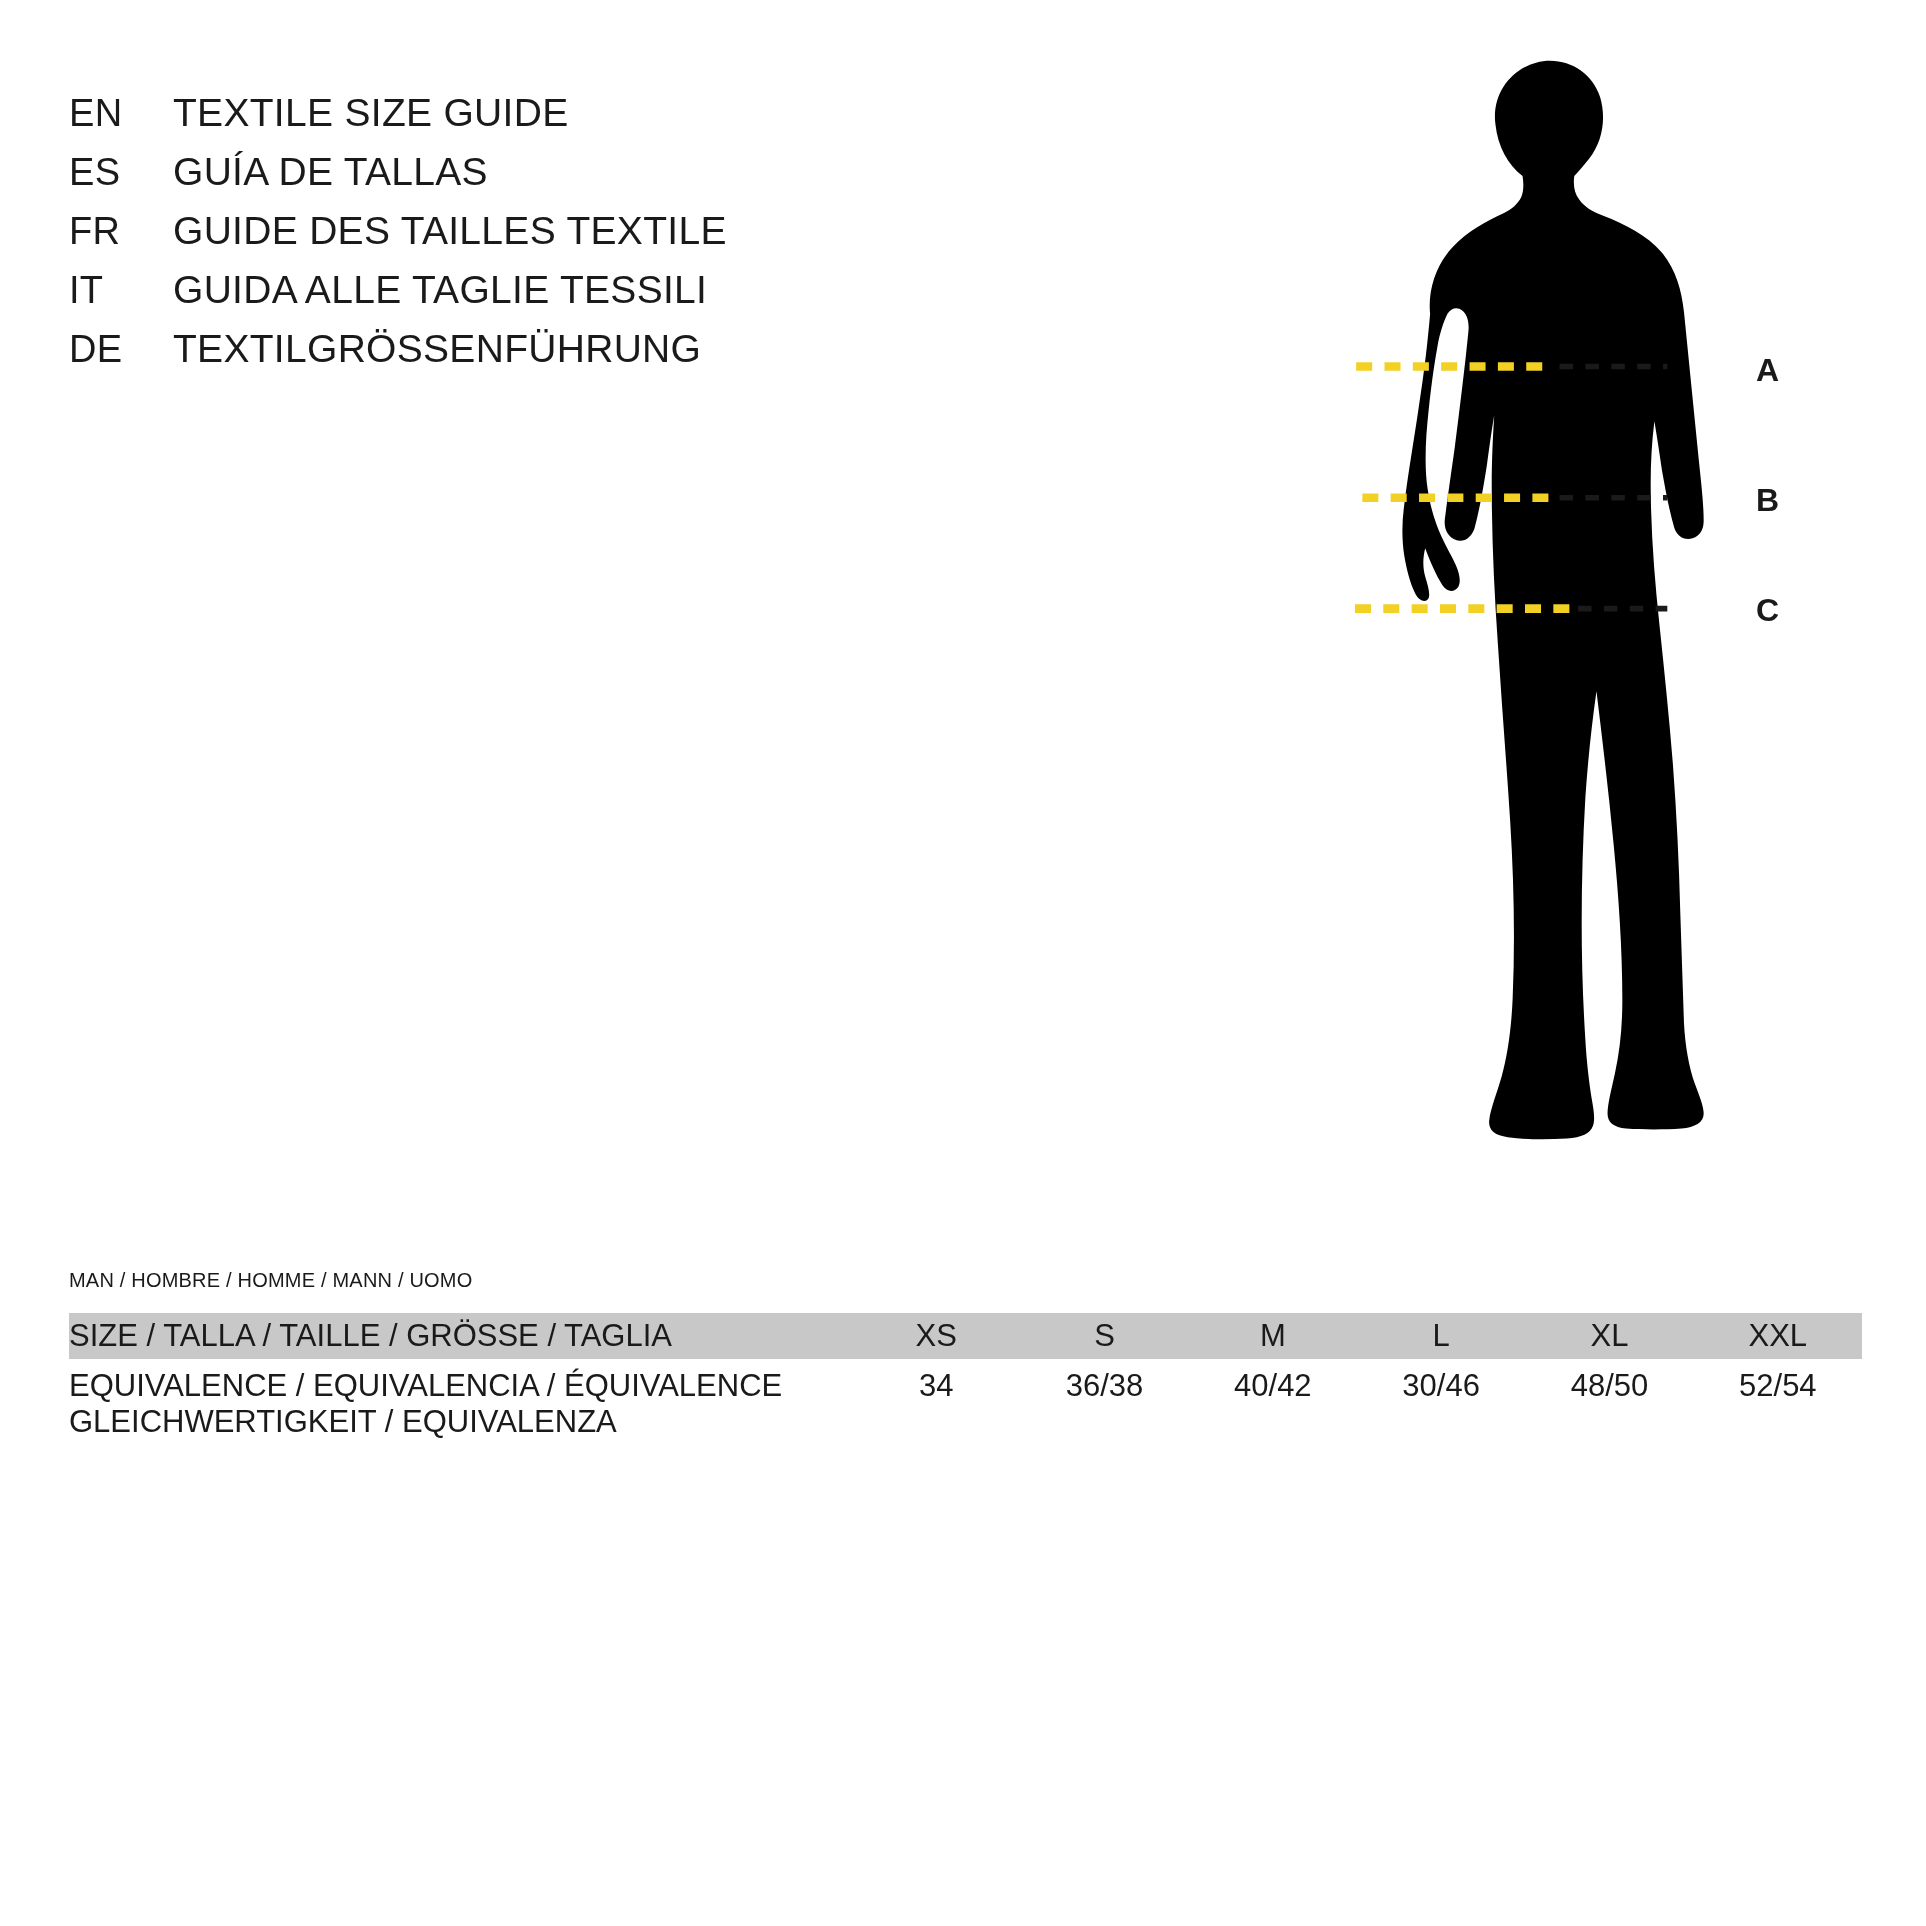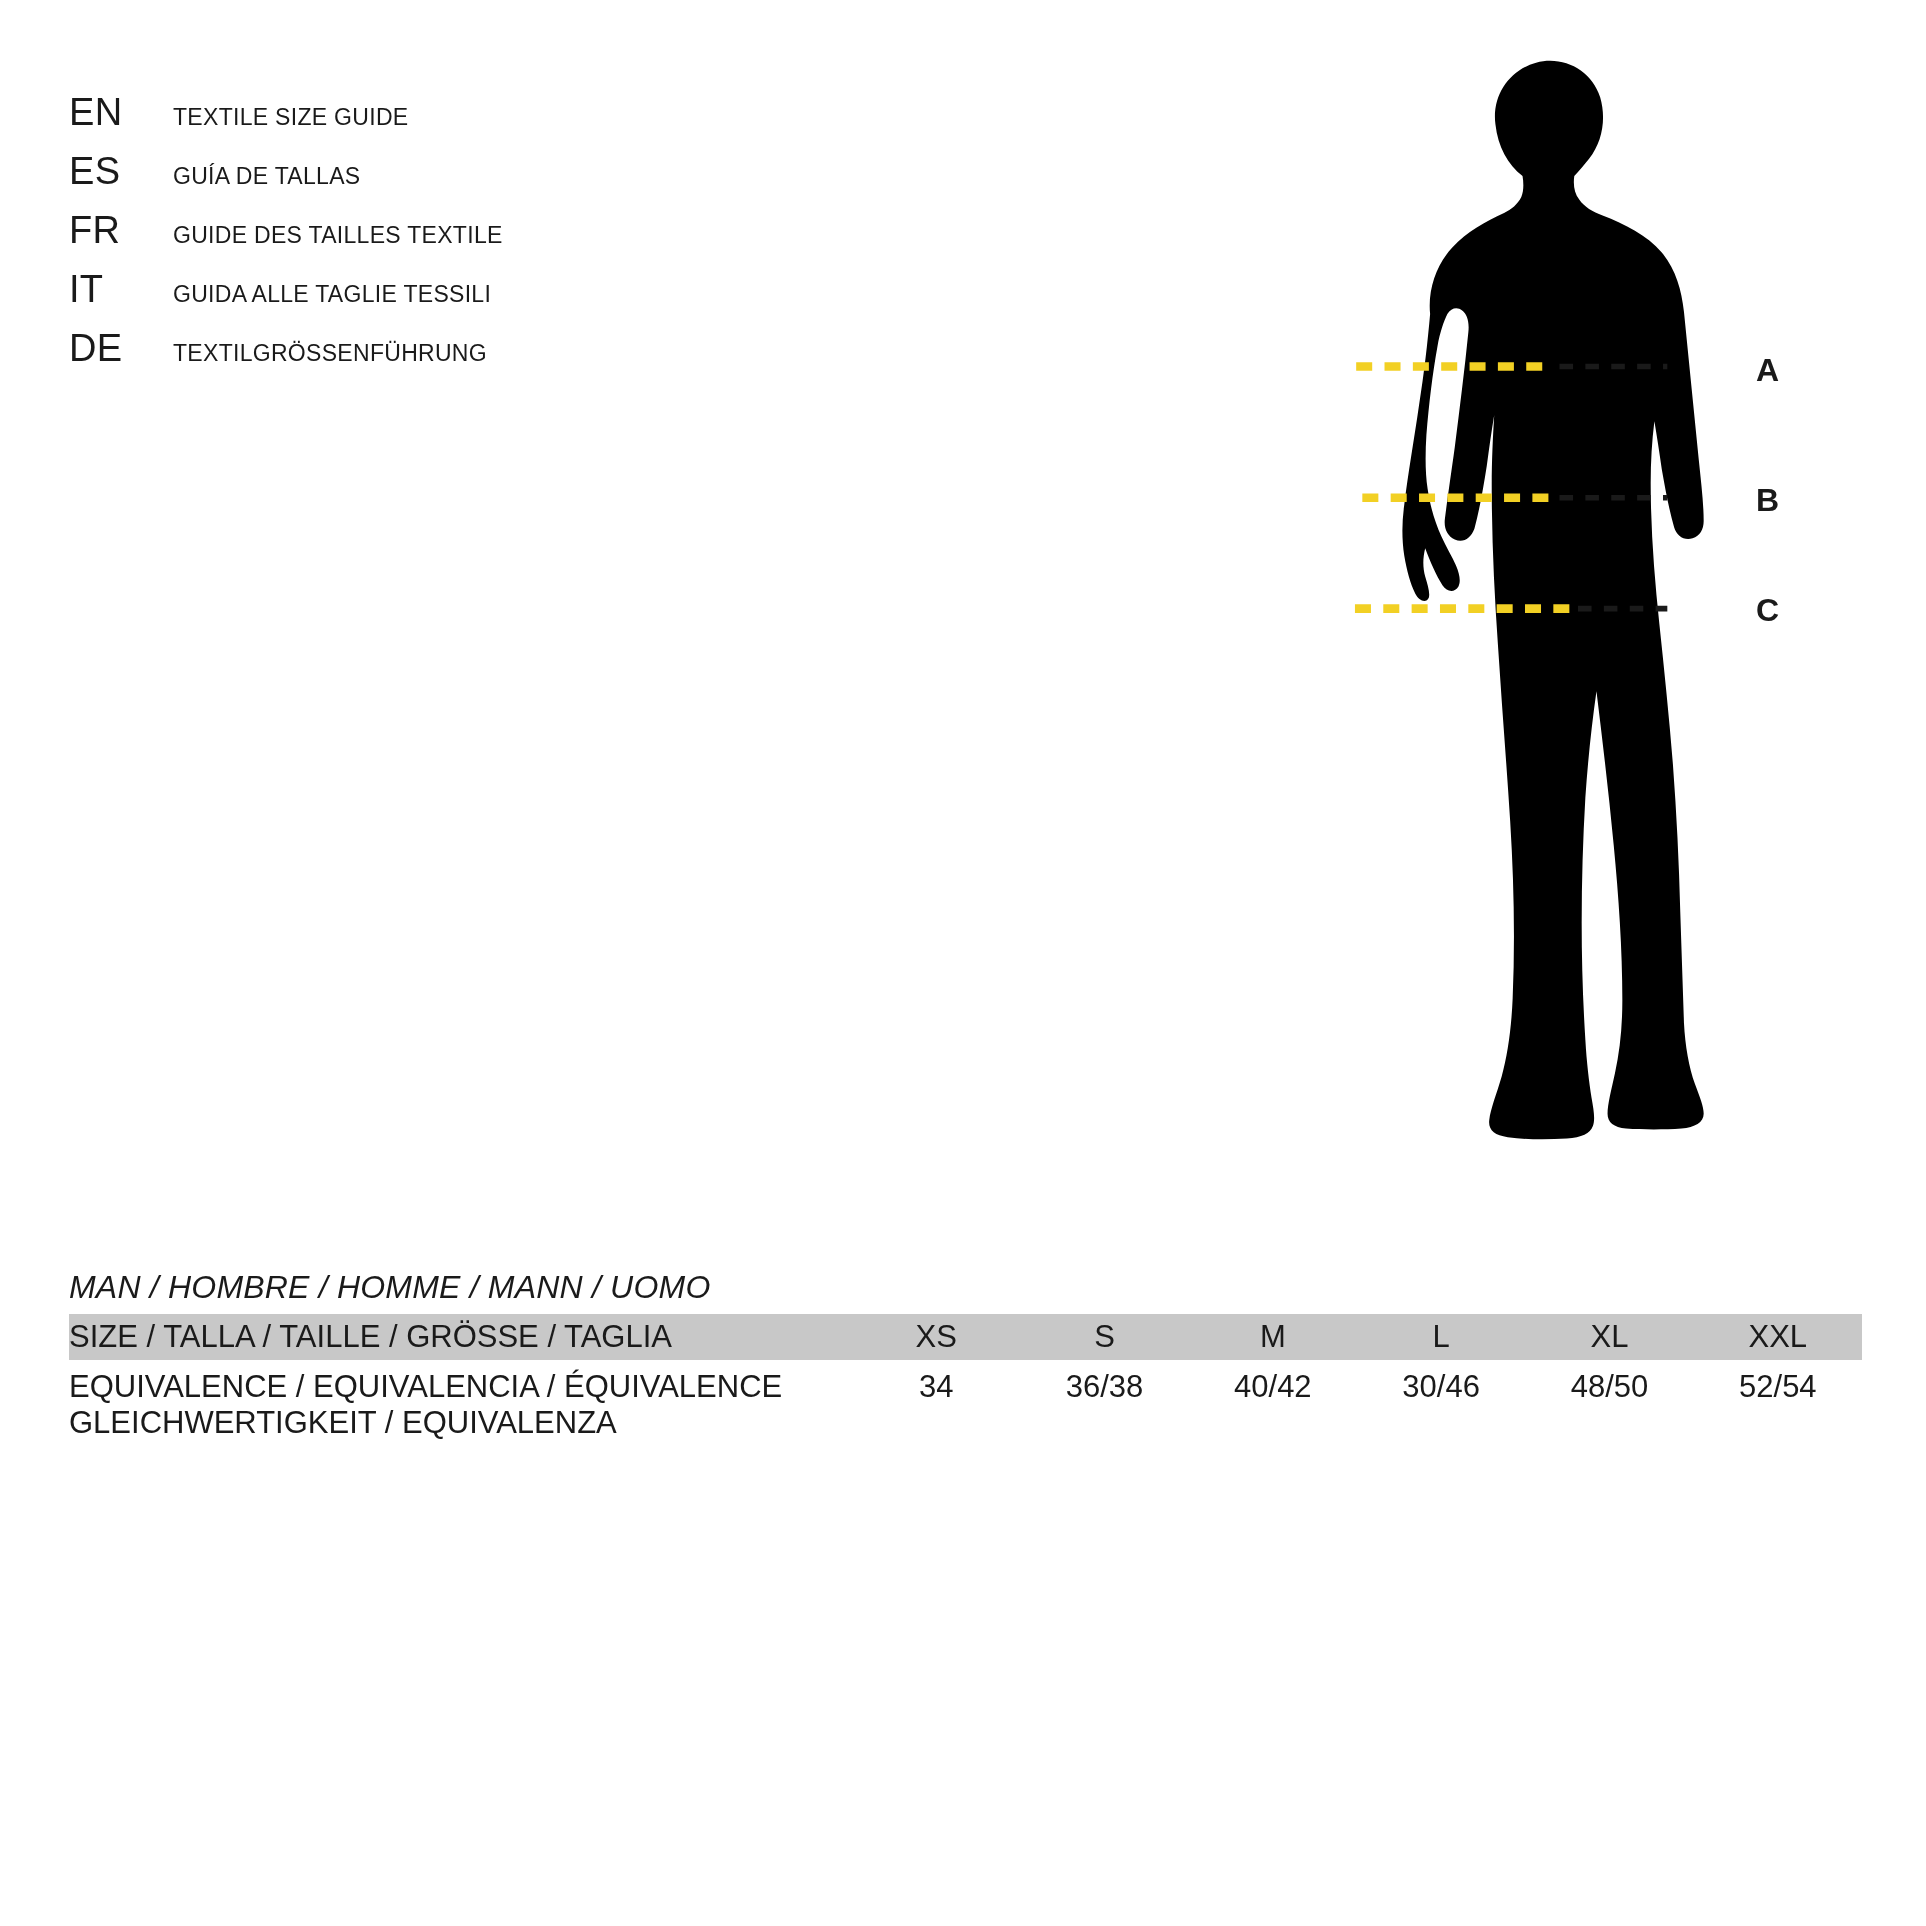--- a/index.html
+++ b/index.html
@@ -29,21 +29,21 @@
     height: 59px;
   }
   .legend-code {
     width: 104px;
     font-size: 38px;
     letter-spacing: 0.3px;
     color: #1a1a1a;
     flex: 0 0 104px;
   }
   .legend-text {
-    font-size: 23px;
+    font-size: 39px;
     letter-spacing: 0.3px;
     color: #1a1a1a;
     white-space: nowrap;
   }
 
   
   .figure-wrap {
     position: absolute;
     left: 1282px;
     top: 43px;
@@ -66,26 +66,25 @@
   .marker-c { left: 474px; top: 551px; }
 
   
   .table-block {
     position: absolute;
     left: 69px;
     top: 1269px;
     width: 1793px;
   }
   .table-caption {
-    font-size: 32px;
+    font-size: 20px;
     letter-spacing: 0.2px;
     color: #1a1a1a;
-    margin-bottom: 8px;
+    margin-bottom: 21px;
     white-space: nowrap;
-    font-style: italic;
   }
   table.size-table {
     border-collapse: collapse;
     width: 1793px;
     table-layout: fixed;
   }
   table.size-table td {
     font-size: 31px;
     color: #1a1a1a;
     padding: 0;

